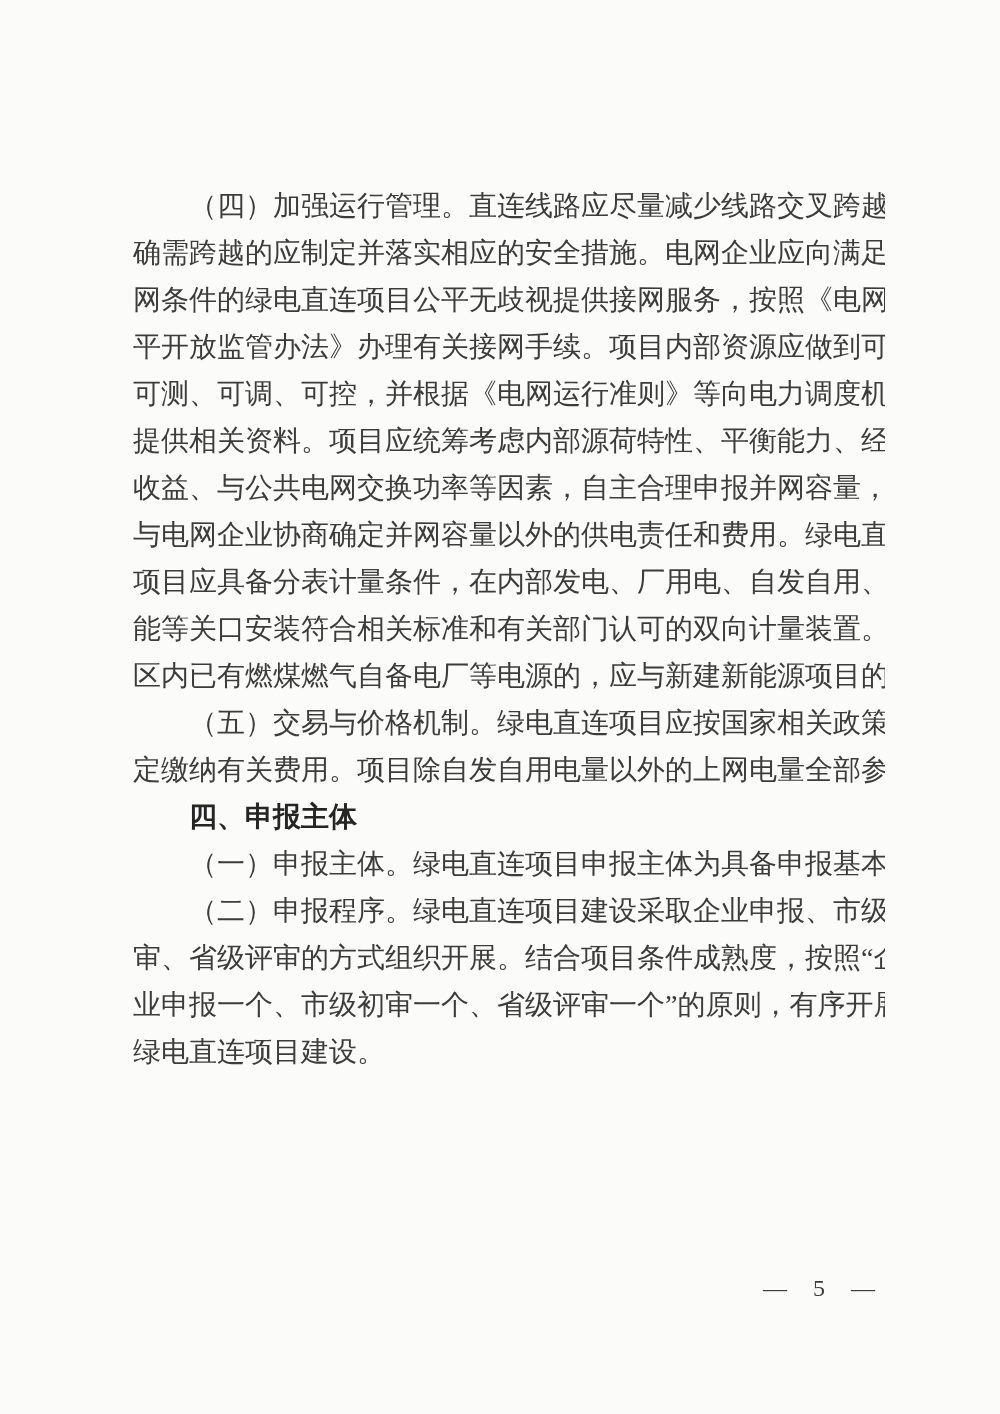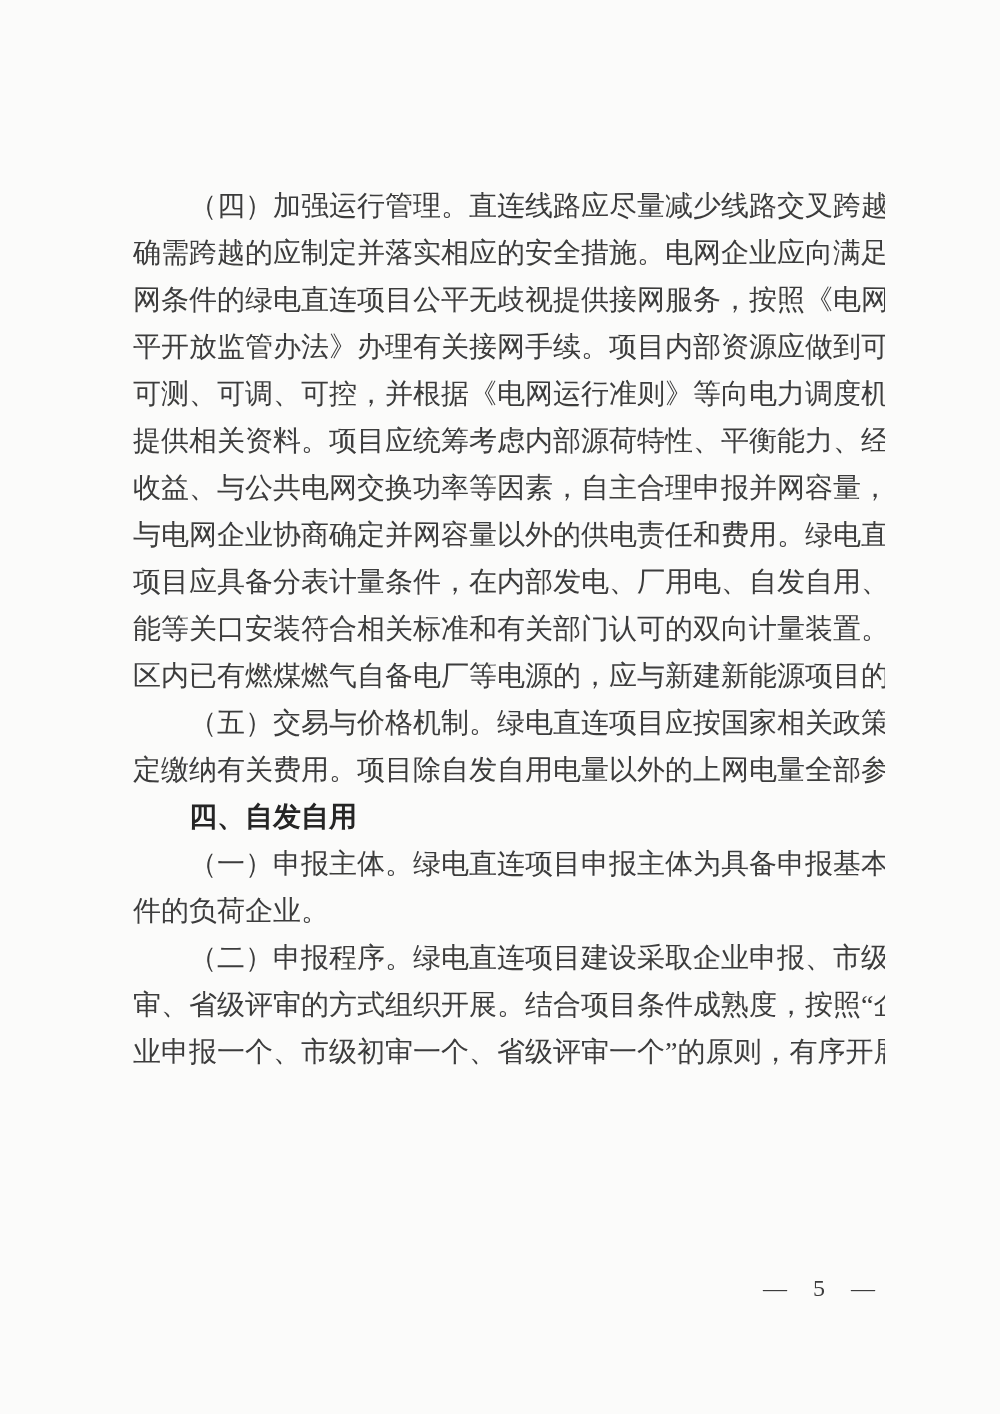--- a/index.html
+++ b/index.html
@@ -67,21 +67,21 @@
       <div class="line">平开放监管办法》办理有关接网手续。项目内部资源应做到可观、</div>
       <div class="line">可测、可调、可控，并根据《电网运行准则》等向电力调度机构</div>
       <div class="line">提供相关资料。项目应统筹考虑内部源荷特性、平衡能力、经济</div>
       <div class="line">收益、与公共电网交换功率等因素，自主合理申报并网容量，并</div>
       <div class="line">与电网企业协商确定并网容量以外的供电责任和费用。绿电直连</div>
       <div class="line">项目应具备分表计量条件，在内部发电、厂用电、自发自用、储</div>
       <div class="line">能等关口安装符合相关标准和有关部门认可的双向计量装置。厂</div>
       <div class="line">区内已有燃煤燃气自备电厂等电源的，应与新建新能源项目的发</div>
       <div class="line first">（五）交易与价格机制。绿电直连项目应按国家相关政策规</div>
       <div class="line">定缴纳有关费用。项目除自发自用电量以外的上网电量全部参与</div>
-      <div class="line heading first para-end">四、自发自用</div>
+      <div class="line heading first para-end">四、申报主体</div>
       <div class="line first">（一）申报主体。绿电直连项目申报主体为具备申报基本条</div>
-      <div class="line para-end">件的负荷企业。</div>
       <div class="line first">（二）申报程序。绿电直连项目建设采取企业申报、市级初</div>
       <div class="line">审、省级评审的方式组织开展。结合项目条件成熟度，按照“企</div>
       <div class="line">业申报一个、市级初审一个、省级评审一个”的原则，有序开展</div>
+      <div class="line para-end">绿电直连项目建设。</div>
     </div>
   <div class="page-number">— 5 —</div>
 </div>
 
 </body></html>

